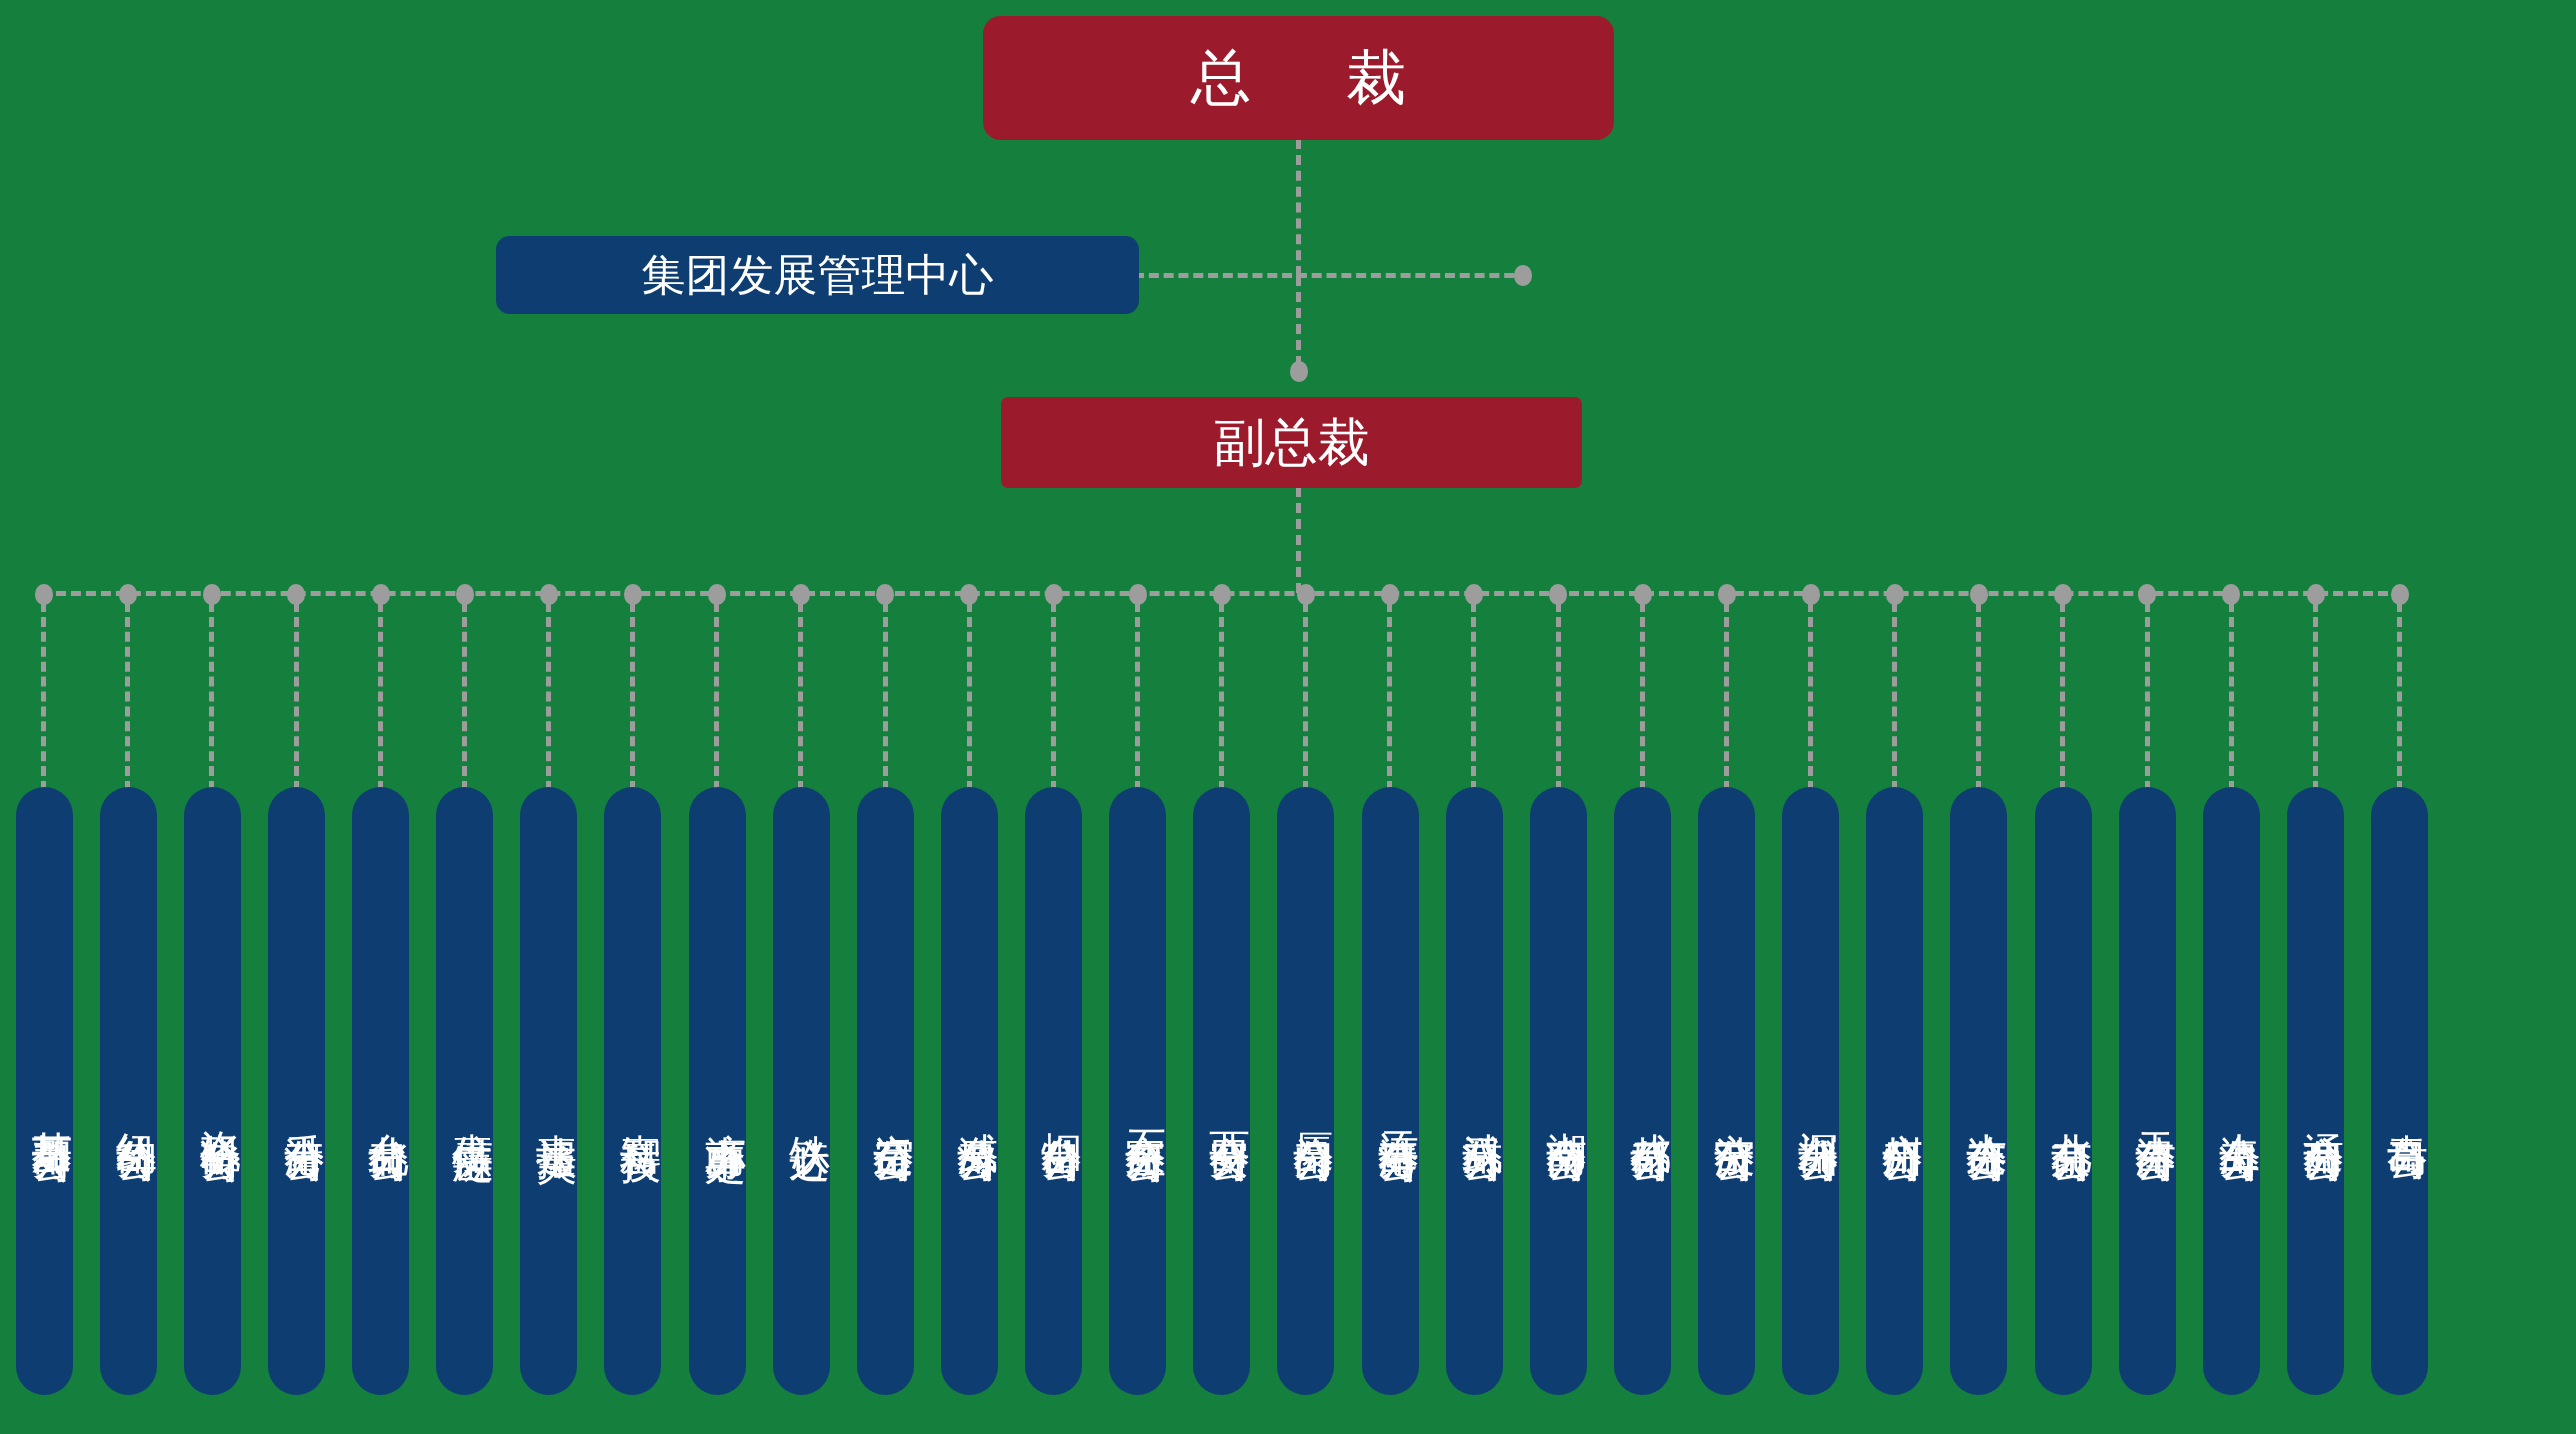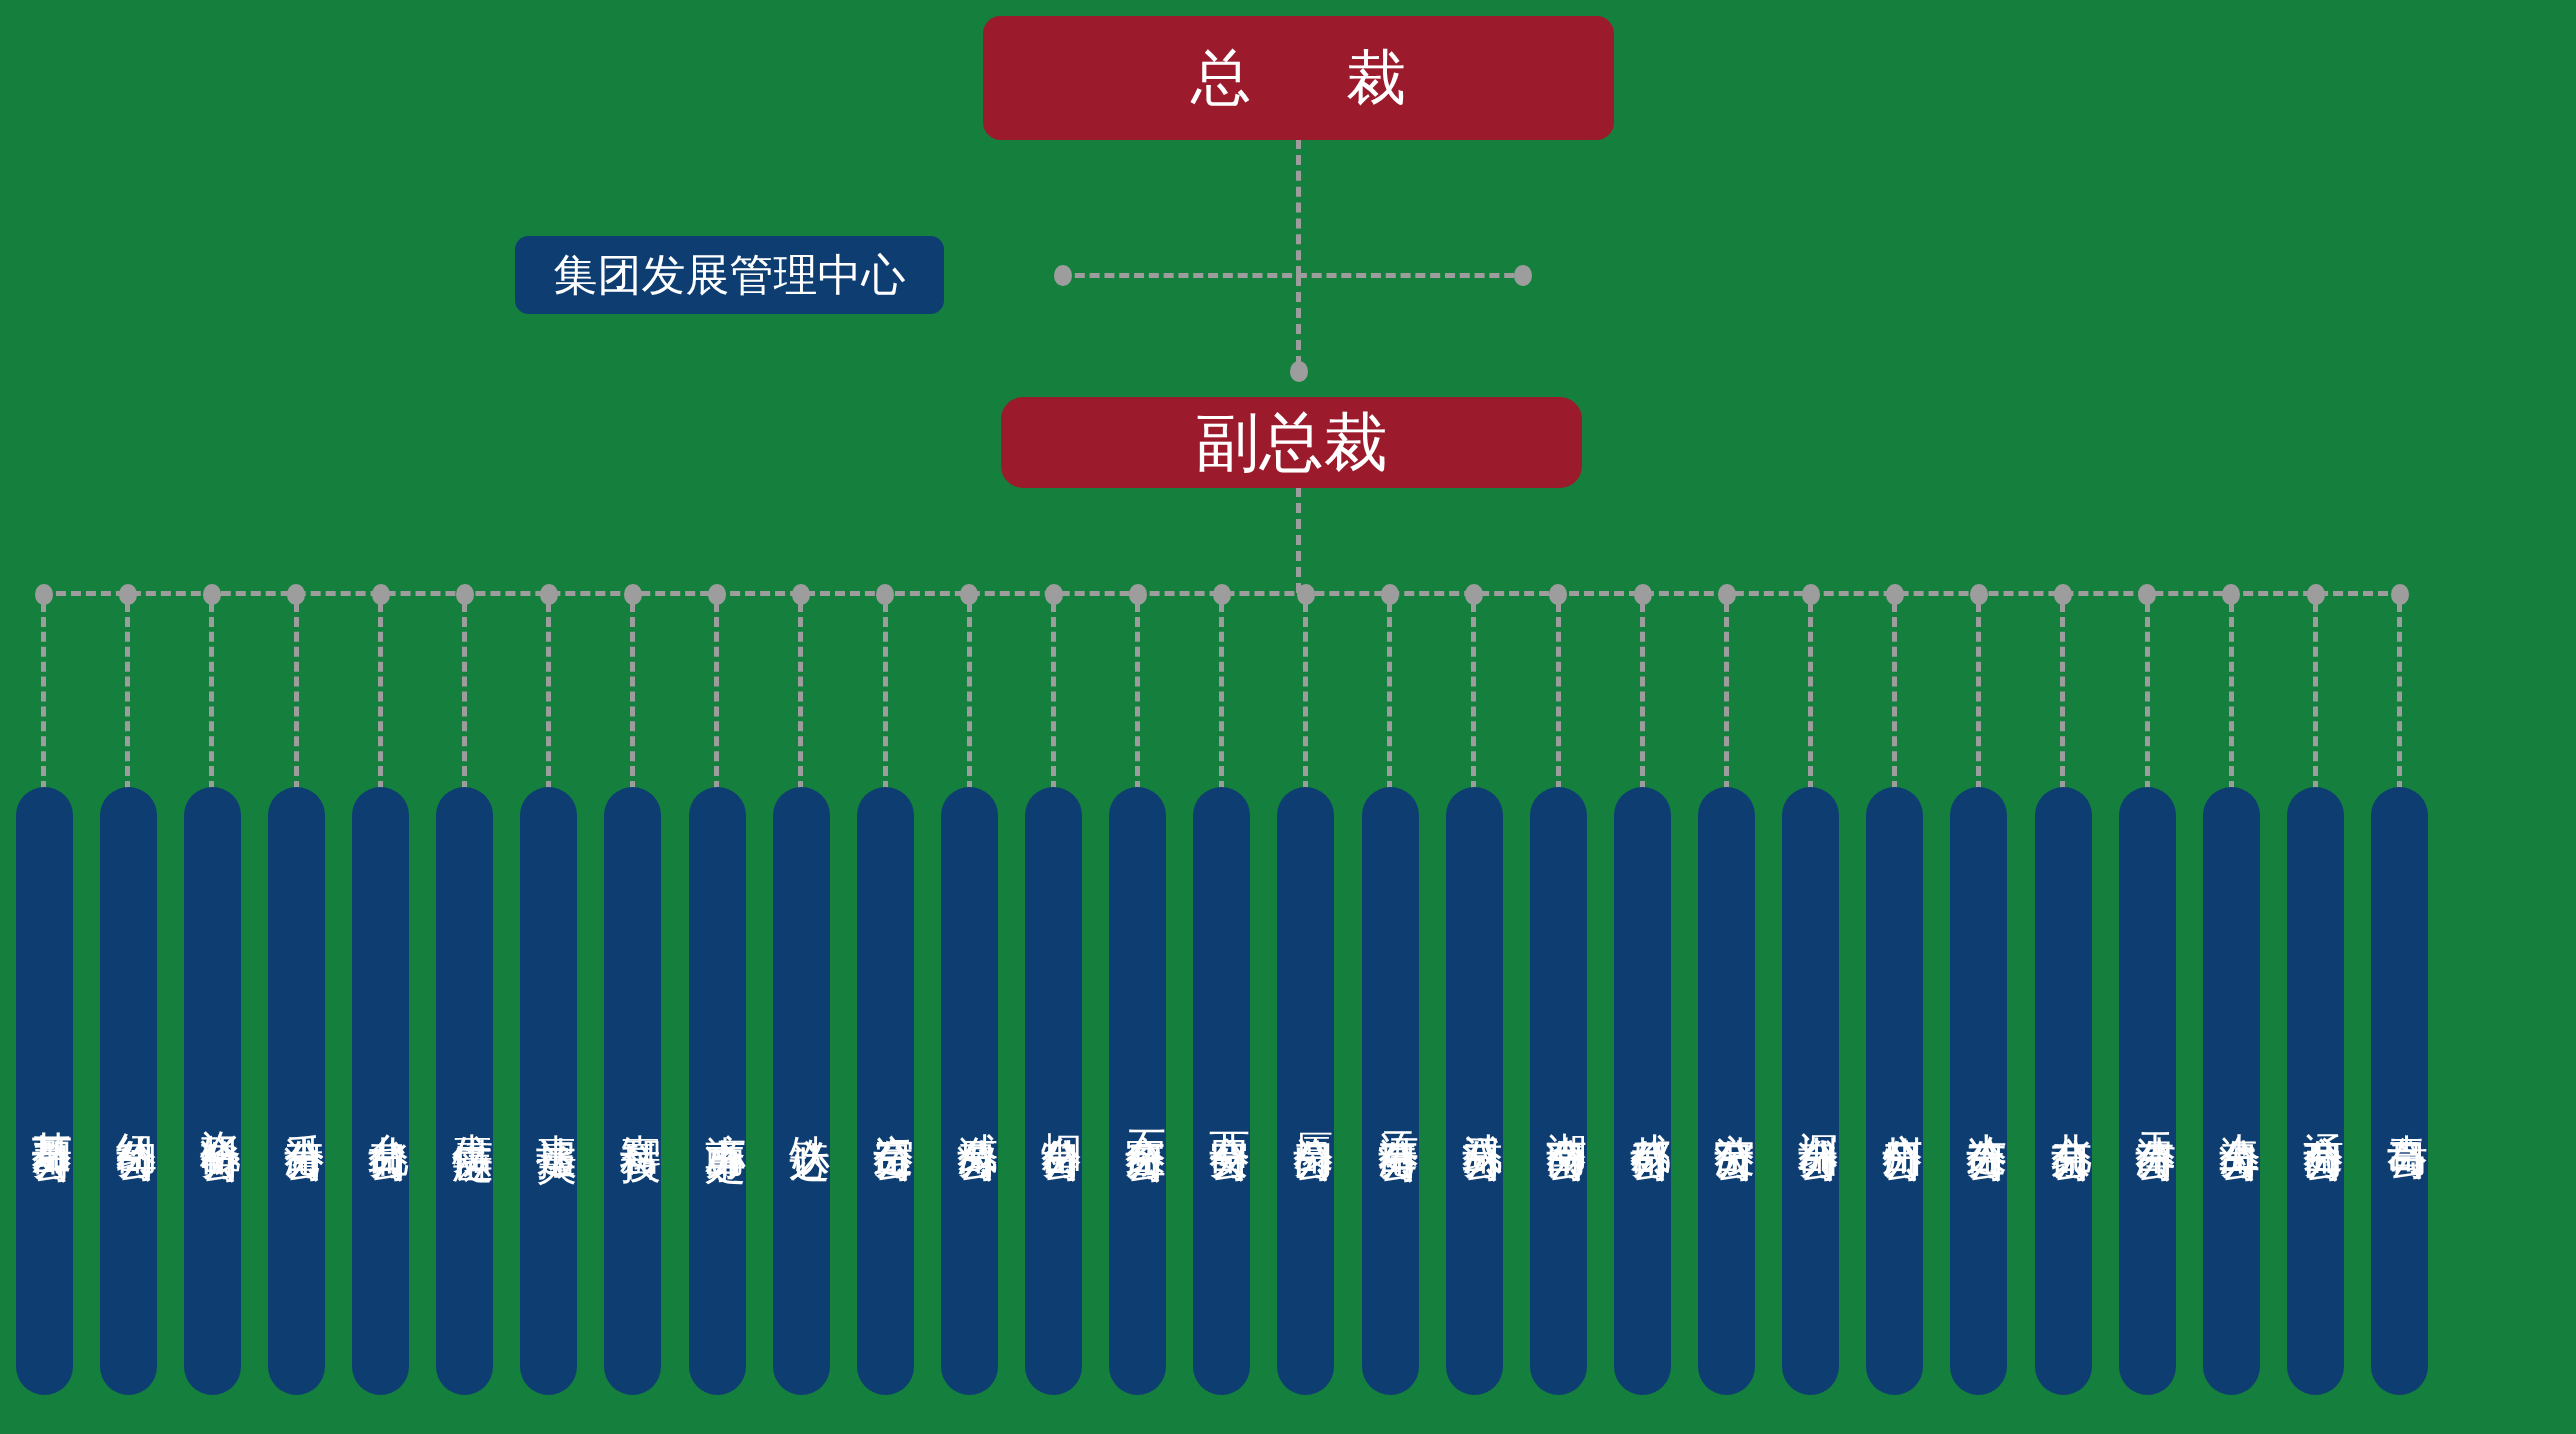--- a/index.html
+++ b/index.html
@@ -45,30 +45,30 @@
     text-indent: 17.5px;
     font-weight: 400;
   }
 
   
   #node-vice-president {
     left: 1001px;
     top: 397px;
     width: 581px;
     height: 91px;
-    border-radius: 22px;
-    font-size: 64px;
+    border-radius: 7px;
+    font-size: 52px;
     font-weight: 400;
   }
 
   
   #node-dev-center {
-    left: 515px;
+    left: 496px;
     top: 236px;
-    width: 429px;
+    width: 643px;
     height: 78px;
     border-radius: 13.4px;
     font-size: 44px;
   }
   #node-fin-center {
     left: 1529px;
     top: 236px;
     width: 522px;
     height: 78px;
     border-radius: 13.4px;

